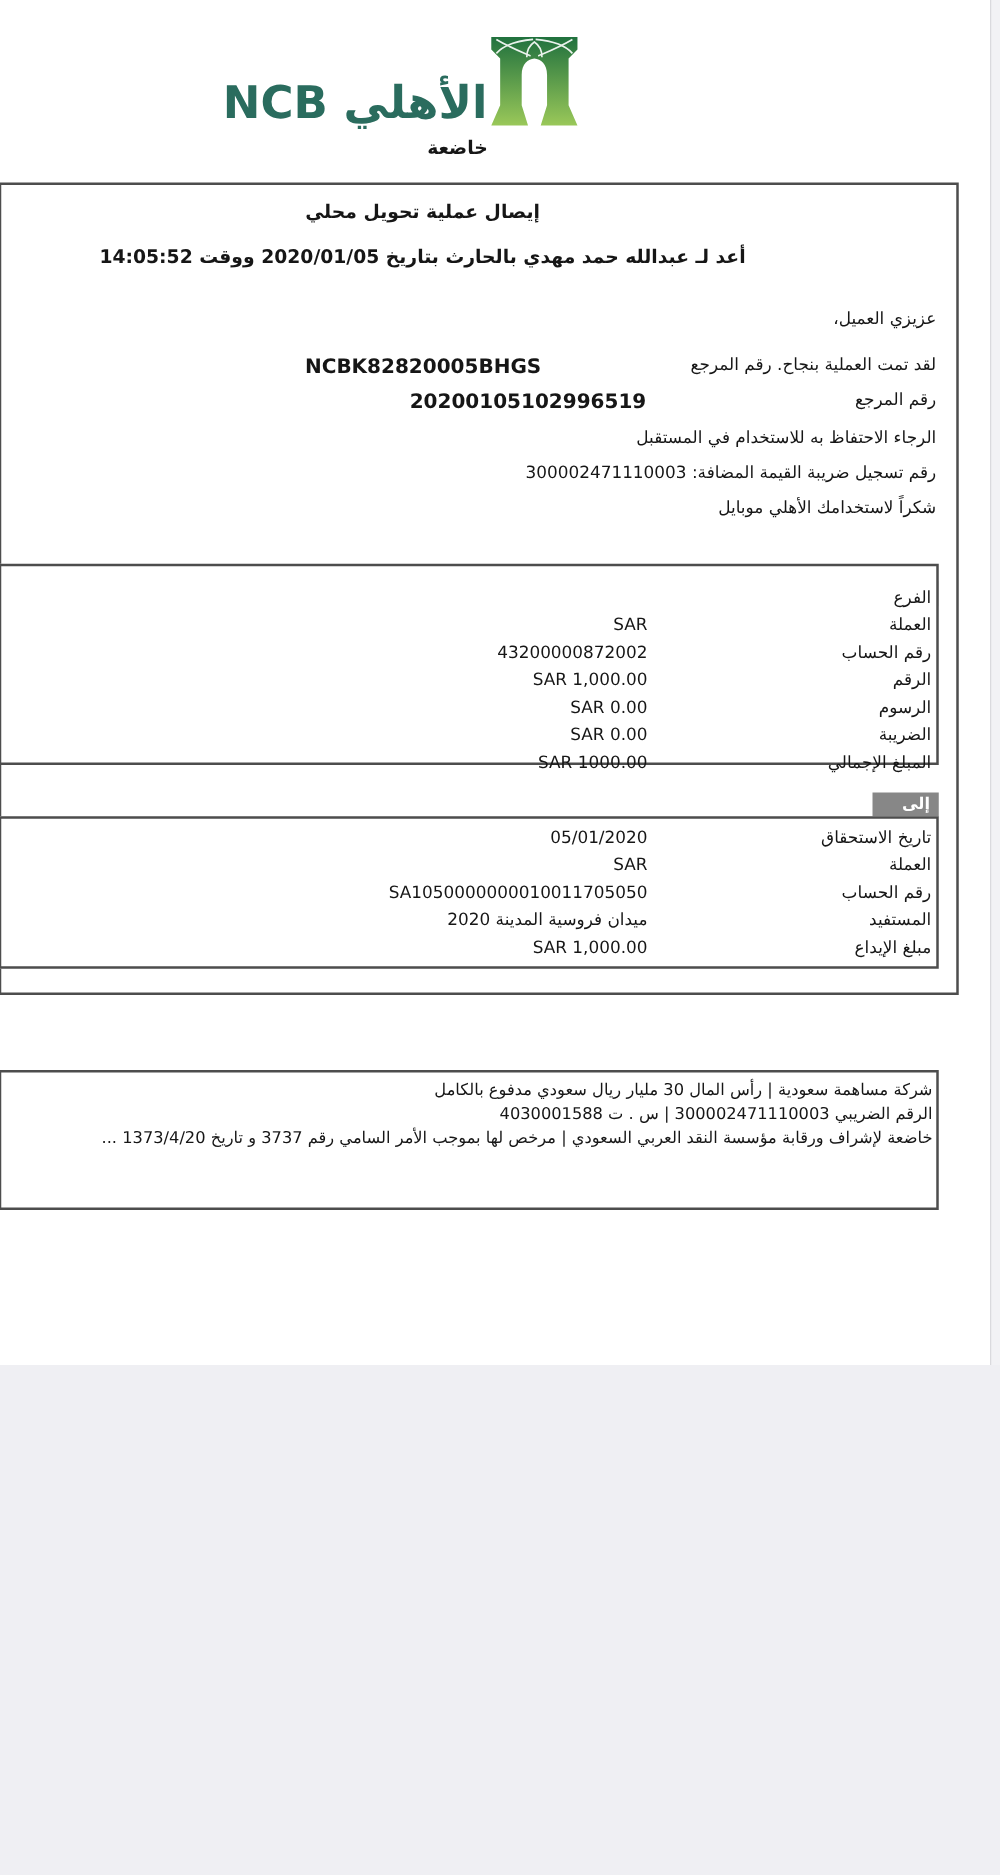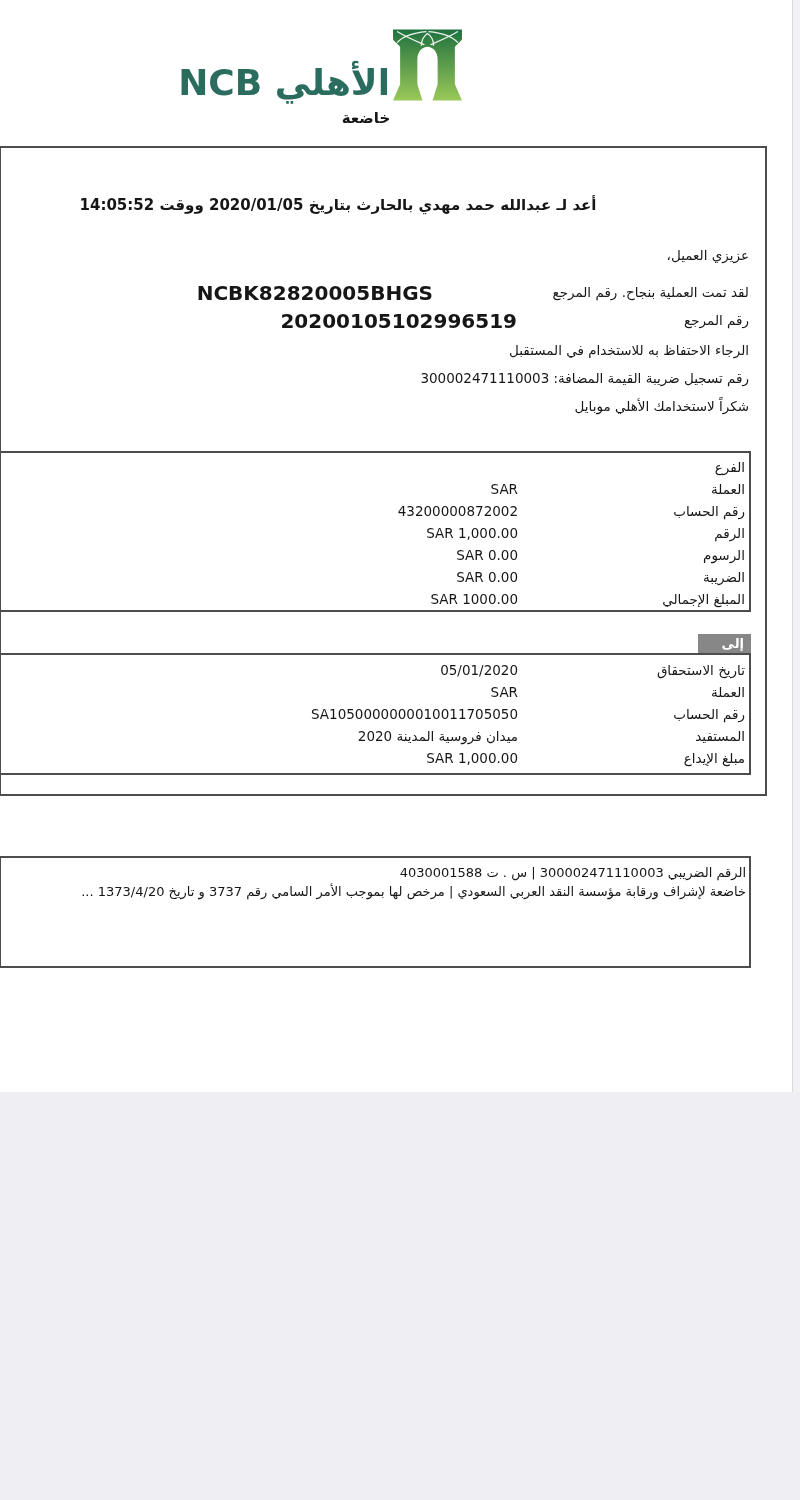--- a/index.html
+++ b/index.html
@@ -29,24 +29,24 @@
        padding-right:7px;box-sizing:border-box;direction:rtl;}
   .from-tab{top:432px;margin-top:33px;}
   .to-tab{top:634px;}
 
   
   .center-line{left:0;width:676px;text-align:center;font-weight:bold;font-size:15px;
                height:22px;line-height:22px;direction:rtl;white-space:nowrap;}
 
   
   .cust{right:51px;font-size:13.5px;height:20px;line-height:20px;direction:rtl;white-space:nowrap;}
-  .refval{font-weight:bold;font-size:20px;height:20px;line-height:20px;white-space:nowrap;}
+  .refval{font-weight:bold;font-size:16px;height:20px;line-height:20px;white-space:nowrap;}
 
   
-  .rows{padding-top:3px;}
+  .rows{padding-top:14px;}
   .trow{position:relative;height:22px;line-height:22px;font-size:13.5px;}
   .tlabel{position:absolute;right:4px;top:0;direction:rtl;white-space:nowrap;}
   .tvalue{position:absolute;right:231px;top:0;direction:rtl;white-space:nowrap;}
 
   
   .fline{text-align:right;direction:rtl;font-size:13px;line-height:19px;white-space:nowrap;}
   .fline.bold{font-size:13.5px;}
 
   .scrollbar{left:792px;top:0;width:8px;height:1152px;background:#f2f2f5;
              border-left:1px solid #dadade;box-sizing:border-box;}
@@ -73,20 +73,21 @@
         <path d="M35,2 C24,3 12,6 6,13"></path>
         <path d="M37,2 C48,3 60,6 66,13"></path>
         <path d="M6,2 C16,8 26,12 33,15"></path>
         <path d="M66,2 C56,8 46,12 39,15"></path>
       </g>
     </svg>
     <div class="abs receipt-label">خاضعة</div>
 
     <div class="abs frame"></div>
 
+    <div class="abs center-line" style="top:158px;">إيصال عملية تحويل محلي</div>
     <div class="abs center-line" style="top:194px;">أعد لـ عبدالله حمد مهدي بالحارث بتاريخ 2020/01/05 ووقت 14:05:52</div>
 
     <div class="abs cust" style="top:245px;">عزيزي العميل،</div>
 
     <div class="abs cust" style="top:282px;">لقد تمت العملية بنجاح. رقم المرجع</div>
     <div class="abs refval" style="top:283px;right:367px;">NCBK82820005BHGS</div>
 
     <div class="abs cust" style="top:310px;">رقم المرجع</div>
     <div class="abs refval" style="top:311px;right:283px;margin-left:16px;">20200105102996519</div>
 
@@ -148,19 +149,20 @@
           <span class="tvalue">ميدان فروسية المدينة 2020</span>
         </div>
         <div class="trow">
           <span class="tlabel">مبلغ الإيداع</span>
           <span class="tvalue">1,000.00 SAR</span>
         </div>
       </div>
     </div>
 
     <div class="abs databox footer-box">
+      <div class="fline">شركة مساهمة سعودية | رأس المال 30 مليار ريال سعودي مدفوع بالكامل</div>
       <div class="fline">الرقم الضريبي 300002471110003 | س . ت 4030001588</div>
       <div class="fline">خاضعة لإشراف ورقابة مؤسسة النقد العربي السعودي | مرخص لها بموجب الأمر السامي رقم 3737 و تاريخ 1373/4/20 ...</div>
     </div>
 
     <div class="abs scrollbar"></div>
   </div>
 </div>
 
 </body></html>

